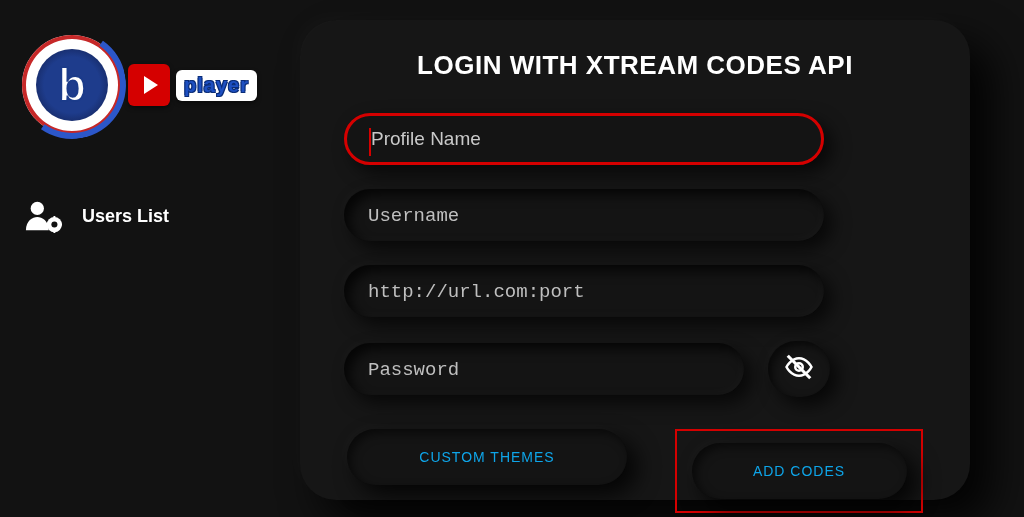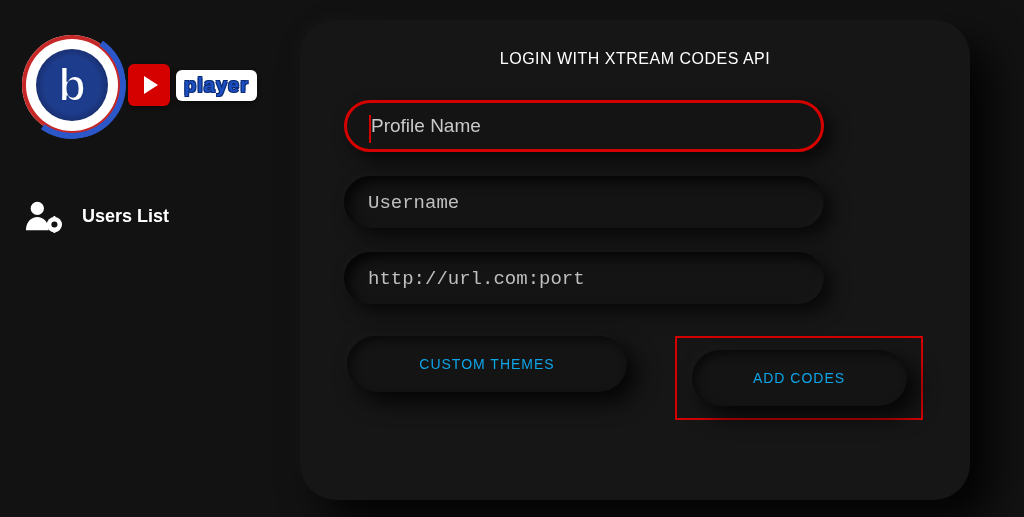--- a/index.html
+++ b/index.html
@@ -92,21 +92,21 @@
     width:670px; height:480px;
     background:#161616;
     border-radius:36px;
     box-shadow:
       22px 22px 40px rgba(0,0,0,.85),
       -6px -6px 18px rgba(255,255,255,.018),
       inset 2px 2px 6px rgba(255,255,255,.01);
     padding:30px 44px 26px 44px;
   }
   .panel-title{
-    text-align:center;font-size:16px;font-weight:400;letter-spacing:.5px;
+    text-align:center;font-size:26px;font-weight:700;letter-spacing:.5px;
     margin-bottom:32px;
   }
   .field{
     width:480px;height:52px;border-radius:28px;
     background:#141414;
     box-shadow:
       inset 6px 6px 12px rgba(0,0,0,.75),
       inset -4px -4px 10px rgba(255,255,255,.02),
       8px 8px 18px rgba(0,0,0,.65),
       -3px -3px 8px rgba(255,255,255,.02);
@@ -221,20 +221,34 @@
   </div>
 
   <div class="field user">
     <input type="text" placeholder="Username" style="">
   </div>
 
   <div class="field url">
     <input type="text" placeholder="http://url.com:port" style="">
   </div>
 
+  <div class="pw-row">
+    <div class="field pass">
+      <input type="password" placeholder="Password" style="">
+    </div>
+    <div class="eye-btn">
+      <span>
+        <svg width="30" height="30" viewBox="0 0 24 24" fill="none">
+          <path d="M2 12s3.5-7 10-7 10 7 10 7-3.5 7-10 7S2 12 2 12z" stroke="#fff" stroke-width="2"></path>
+          <circle cx="12" cy="12" r="3" stroke="#fff" stroke-width="2"></circle>
+          <line x1="3" y1="3" x2="21" y2="21" stroke="#fff" stroke-width="2.5"></line>
+        </svg>
+      </span>
+    </div>
+  </div>
 
   <div class="btn-row">
     <div class="pill-btn">
       <span>CUSTOM THEMES</span>
     </div>
     <div class="add-user-wrap">
       <div class="pill-btn">
         <span>ADD CODES</span>
       </div>
     </div>

